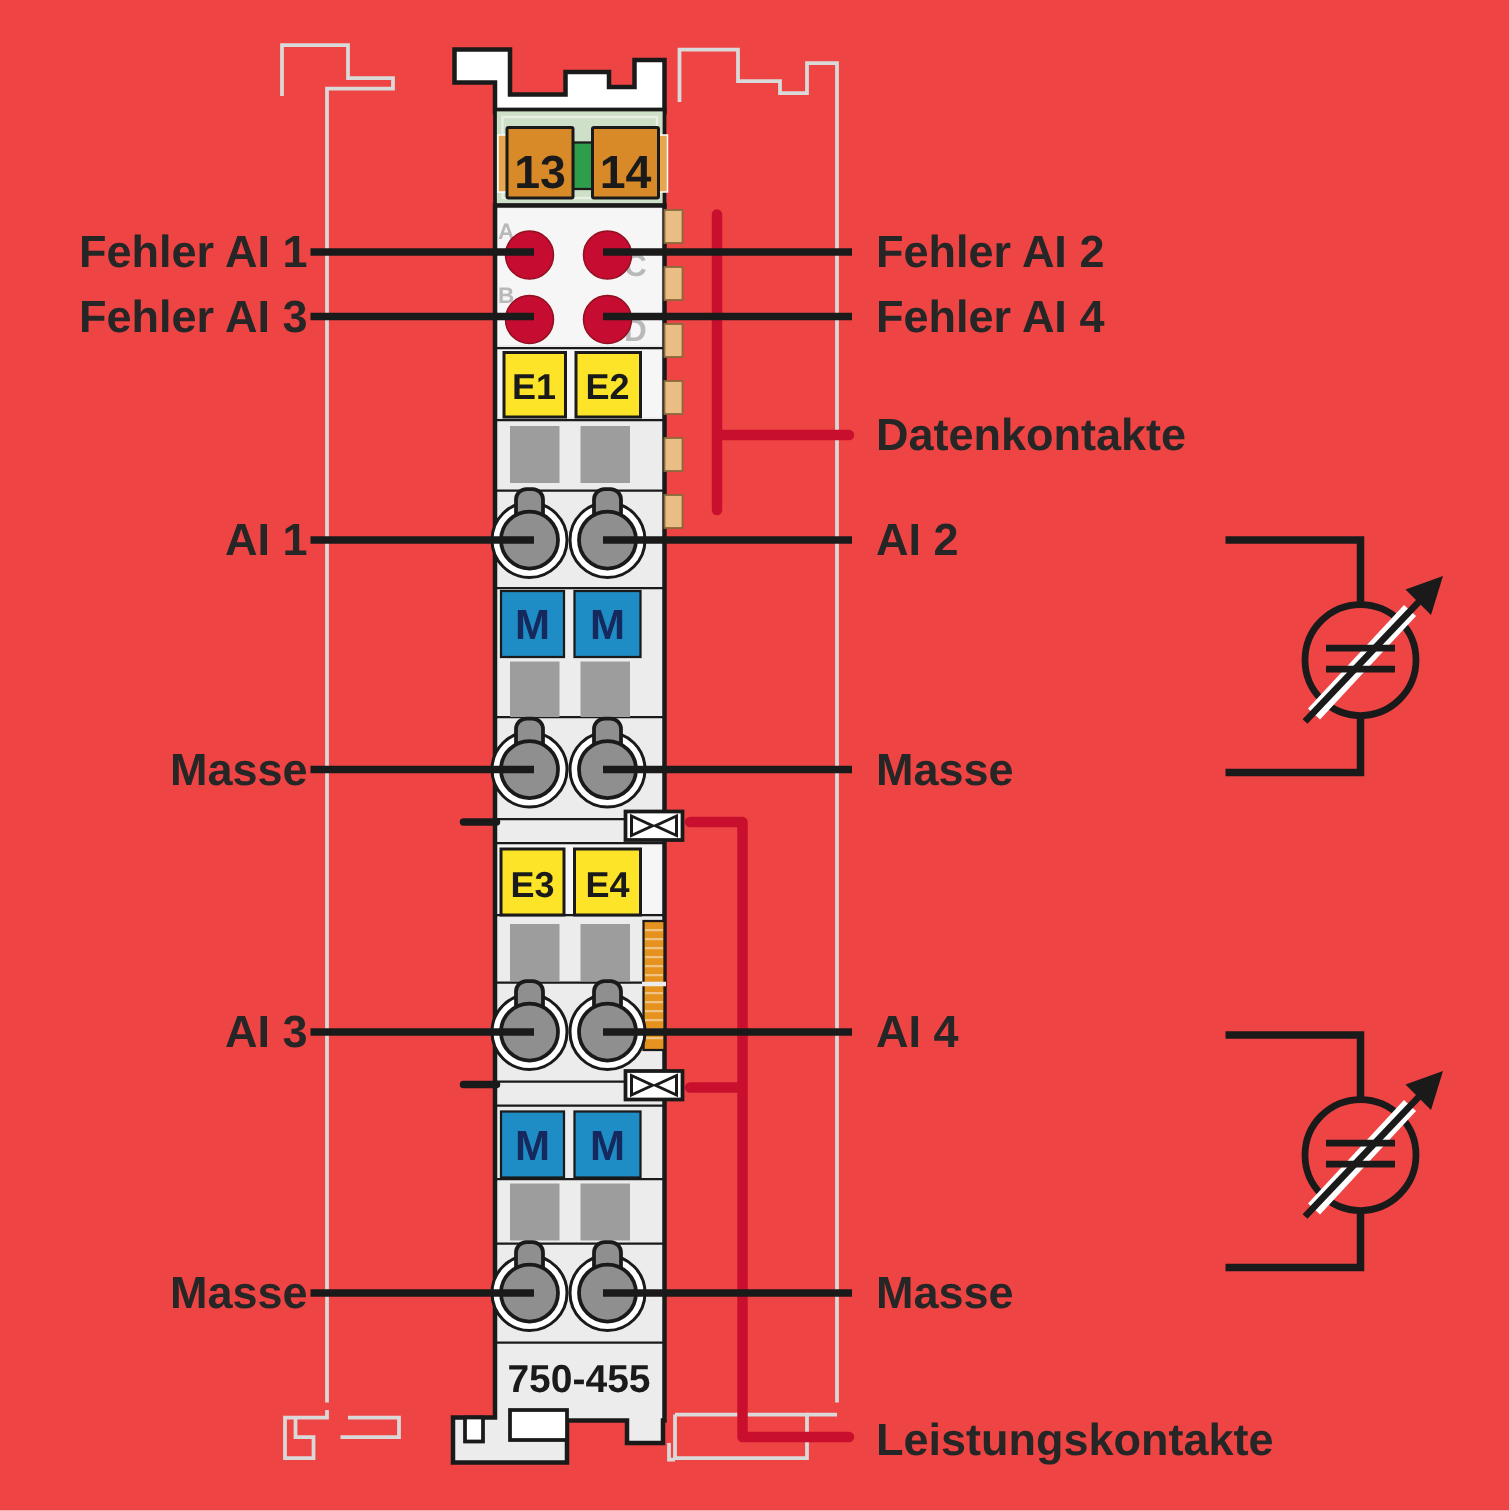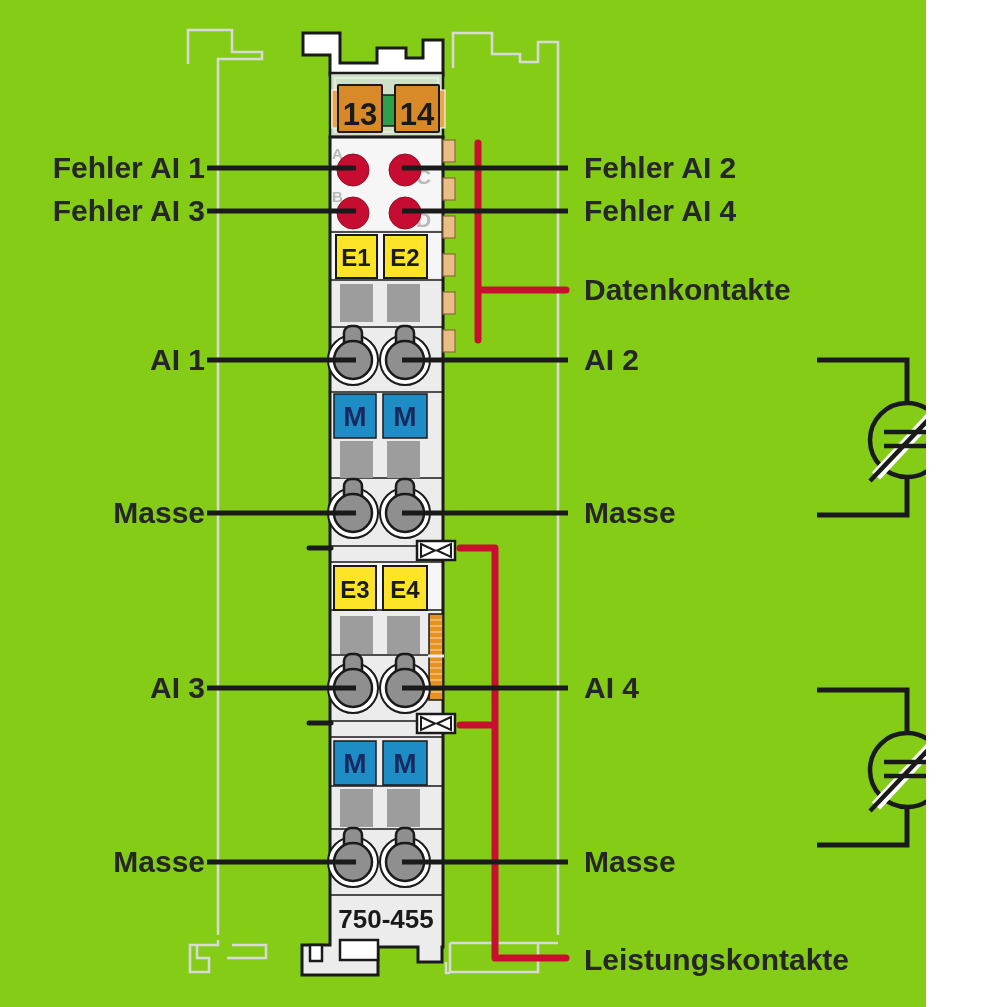--- a/index.html
+++ b/index.html
@@ -1,16 +1,16 @@
 <!DOCTYPE html>
 <html><head>
 <meta charset="utf-8">
 <style>
   html,body{margin:0;padding:0;background:#ffffff;}
-  #stage{position:relative;width:926px;height:1007px;background:#84cc16;overflow:hidden;
+  #stage{position:relative;width:1006px;height:1007px;background:#ef4444;overflow:hidden;
          font-family:"Liberation Sans",sans-serif;}
   svg{position:absolute;left:0;top:0;}
   svg text{font-family:"Liberation Sans",sans-serif;}
   .lbl{font-weight:bold;font-size:30px;fill:#262626;}
   .devtxt{font-weight:bold;fill:#1a1a1a;}
   .ledletter{fill:#b9b9b9;font-weight:bold;}
 </style>
 </head>
 <body>
 

